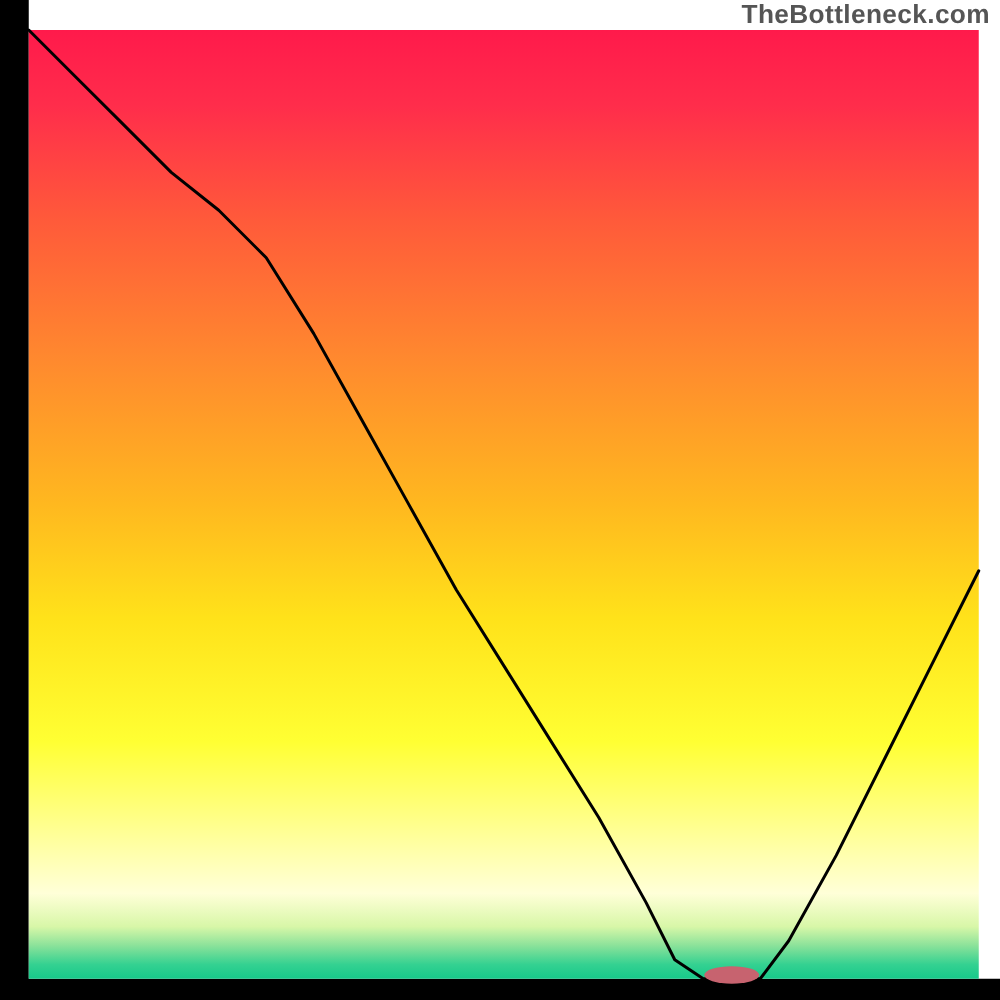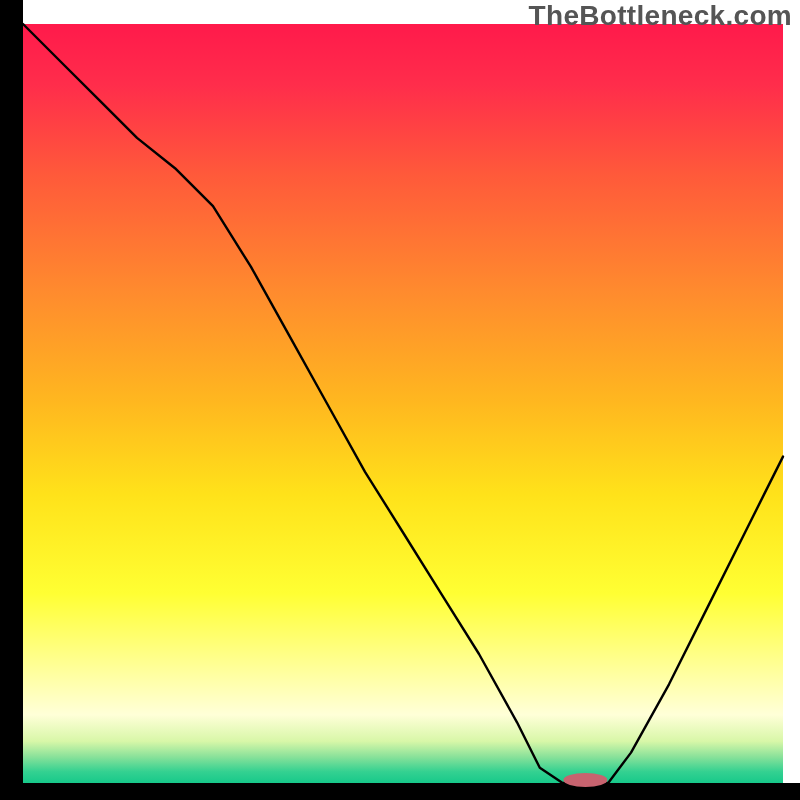--- a/index.html
+++ b/index.html
@@ -13,21 +13,21 @@
   .chart-wrap {
     position: relative;
     width: 800px;
     height: 800px;
   }
   .watermark {
     position: absolute;
     top: 0;
     right: 8px;
     color: #555;
-    font-size: 28px;
+    font-size: 21px;
     font-weight: 600;
     letter-spacing: 0.3px;
     z-index: 5;
     user-select: none;
   }
   svg.plot {
     position: absolute;
     left: 0;
     top: 0;
     width: 800px;

